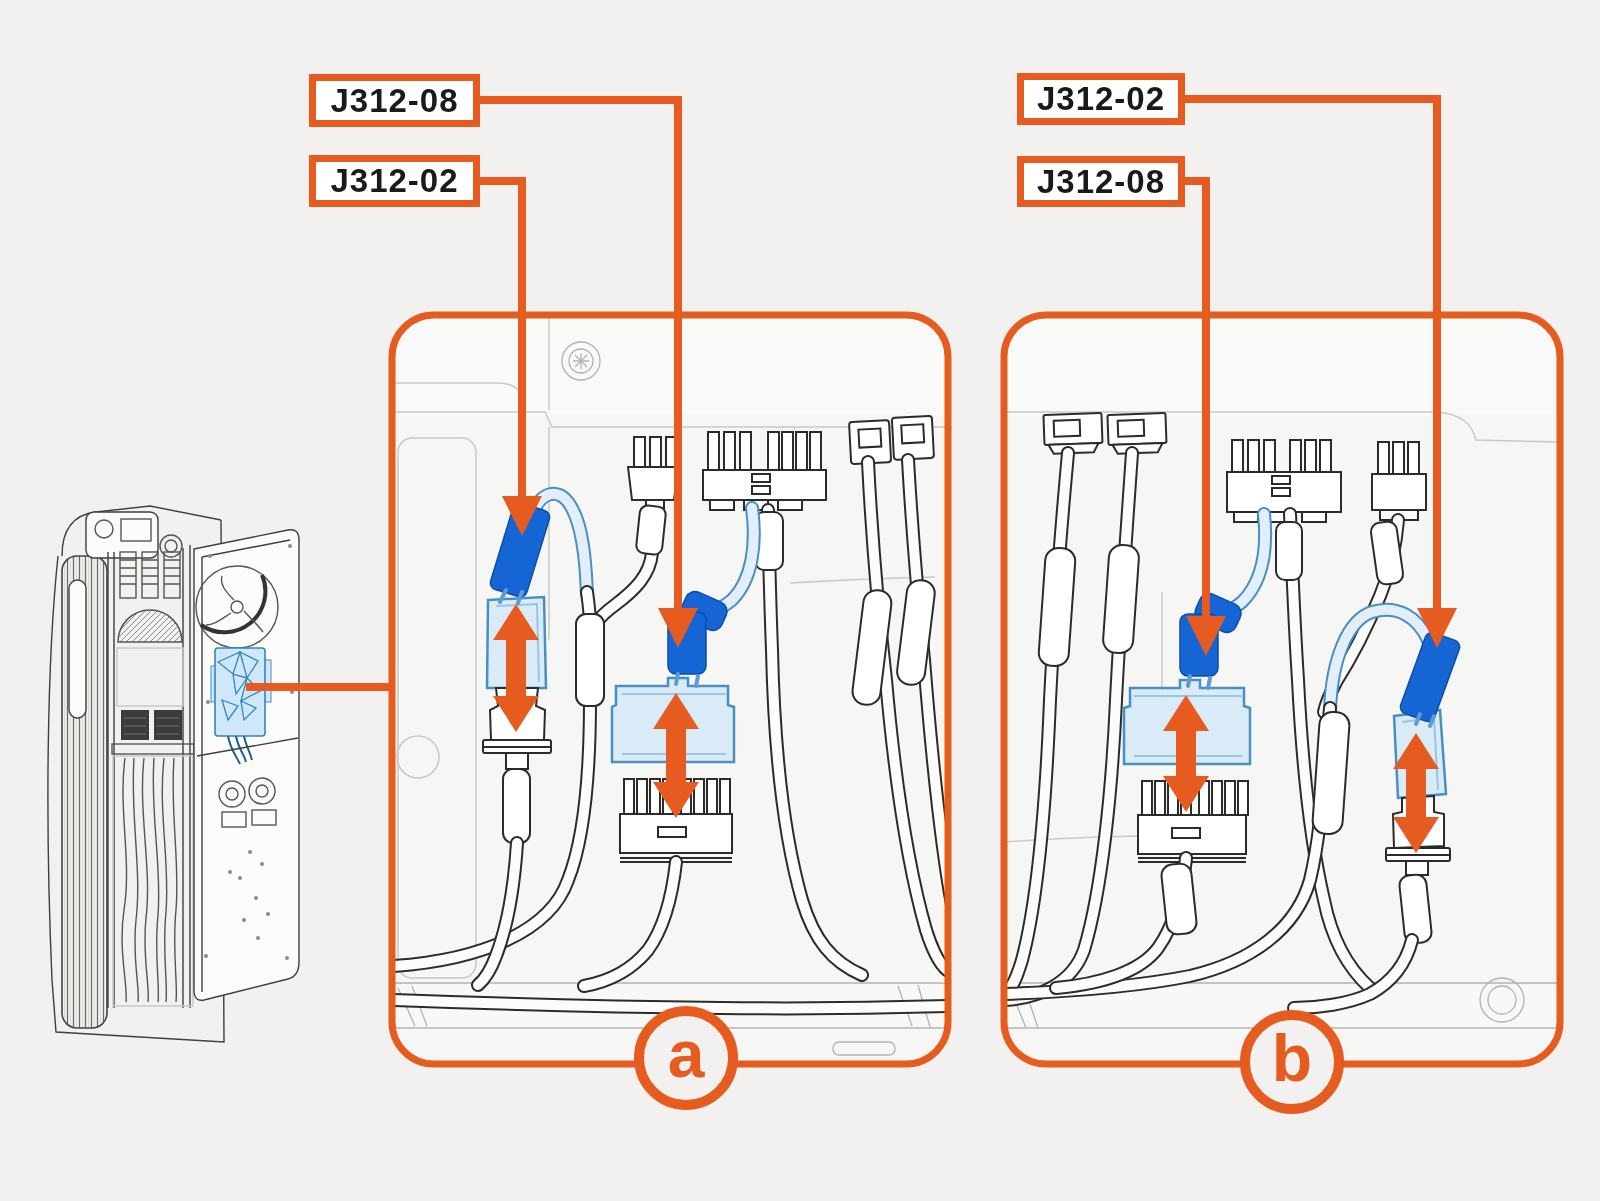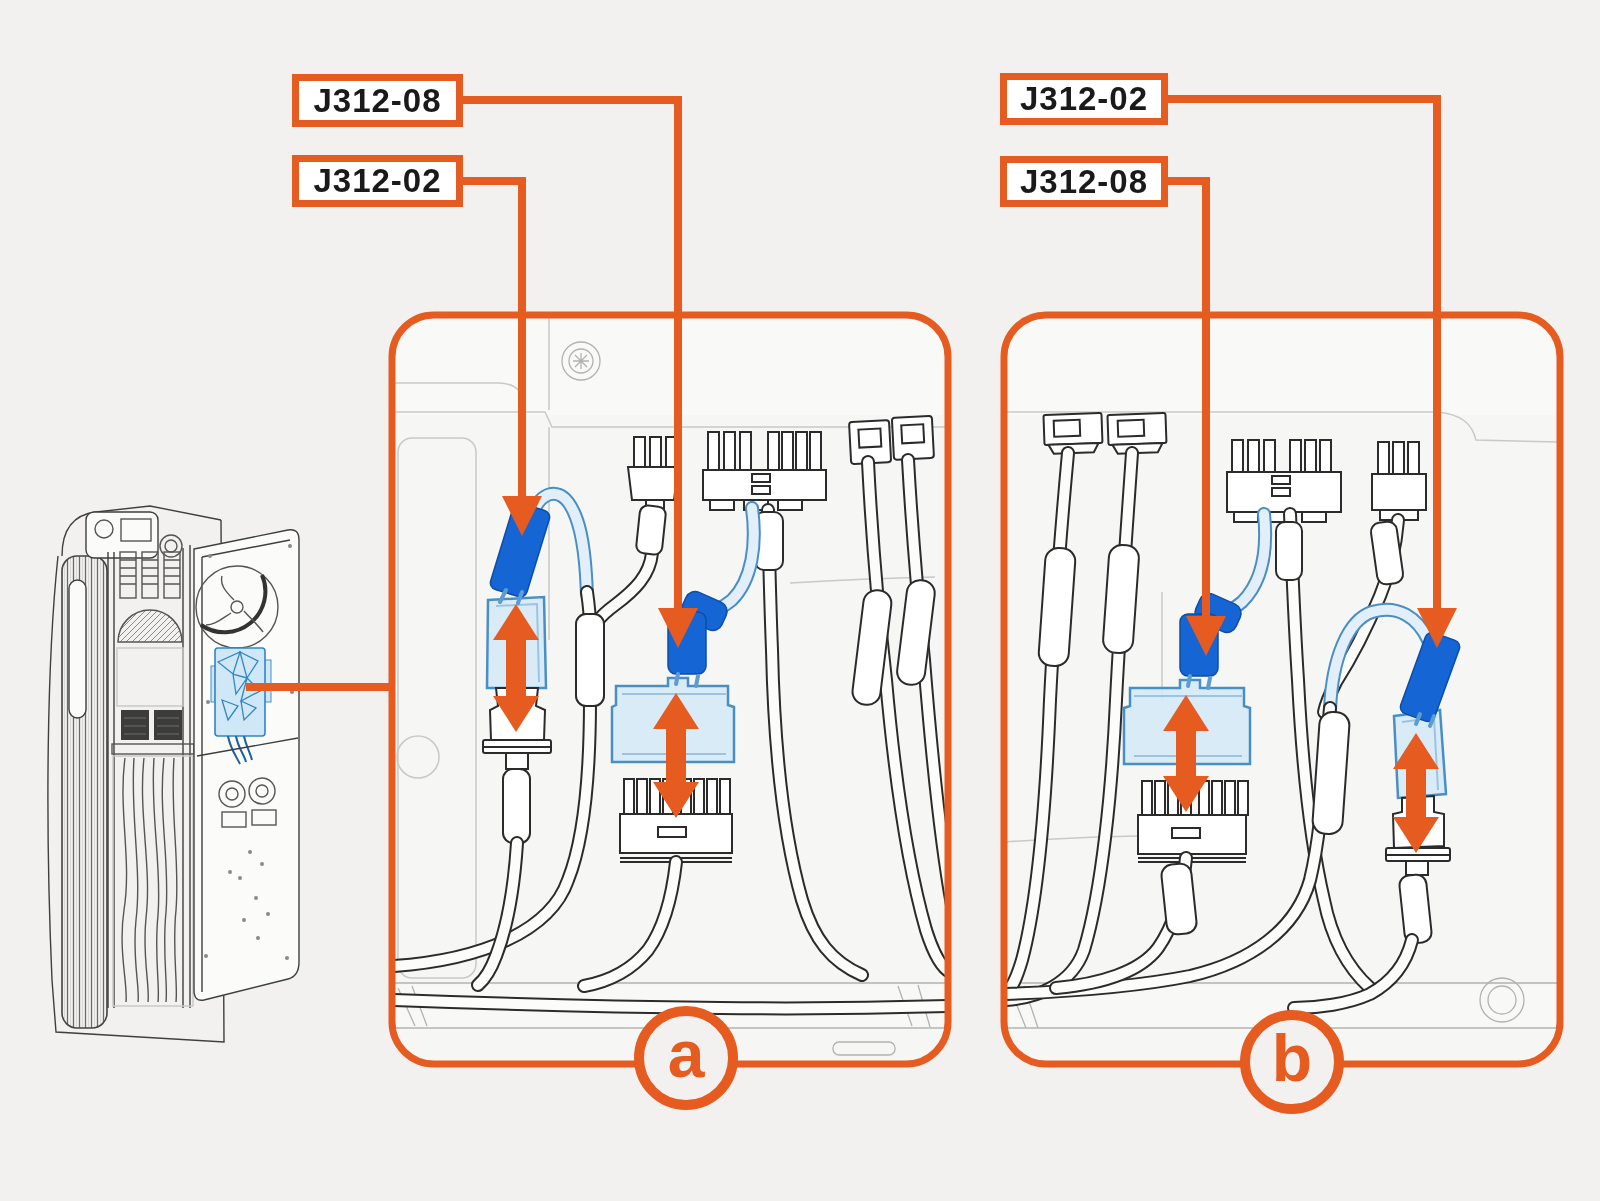--- a/index.html
+++ b/index.html
@@ -7,21 +7,21 @@
     --box-bg:#ffffff; --blue:#1565d4; --blue-dark:#0d4da6;
     --wire-blue-stroke:#4a8fc4; --wire-blue-fill:#e2effa; --block-blue:#d5e9f6;
   }
   html,body{margin:0;padding:0;}
   body{background:var(--bg);font-family:"Liberation Sans",sans-serif;}
   .canvas{position:relative;width:1600px;height:1201px;background:var(--bg);overflow:hidden;}
   svg.art{position:absolute;left:0;top:0;}
 
   .callout{position:absolute;box-sizing:border-box;background:var(--box-bg);
     border:7px solid var(--accent);color:var(--ink);font-weight:700;font-size:33px;
-    letter-spacing:1px;display:flex;align-items:center;justify-content:center;}
+    letter-spacing:1px;display:flex;align-items:center;justify-content:center;margin-left:17px;}
   .badge{position:absolute;box-sizing:border-box;width:104px;height:104px;border-radius:50%;
     background:var(--bg);border:10px solid var(--accent);color:var(--accent);
     font-size:66px;font-weight:700;line-height:1;display:flex;align-items:center;justify-content:center;
     padding-bottom:8px;}
 
   
   .ln{stroke:#2b2b2b;stroke-width:2;fill:#ffffff;}
   .lnf{stroke:#2b2b2b;stroke-width:2;fill:none;}
   .thin{stroke:#555552;stroke-width:1.4;fill:none;}
   .faint{stroke:#c9c9c6;stroke-width:1.5;fill:none;}

